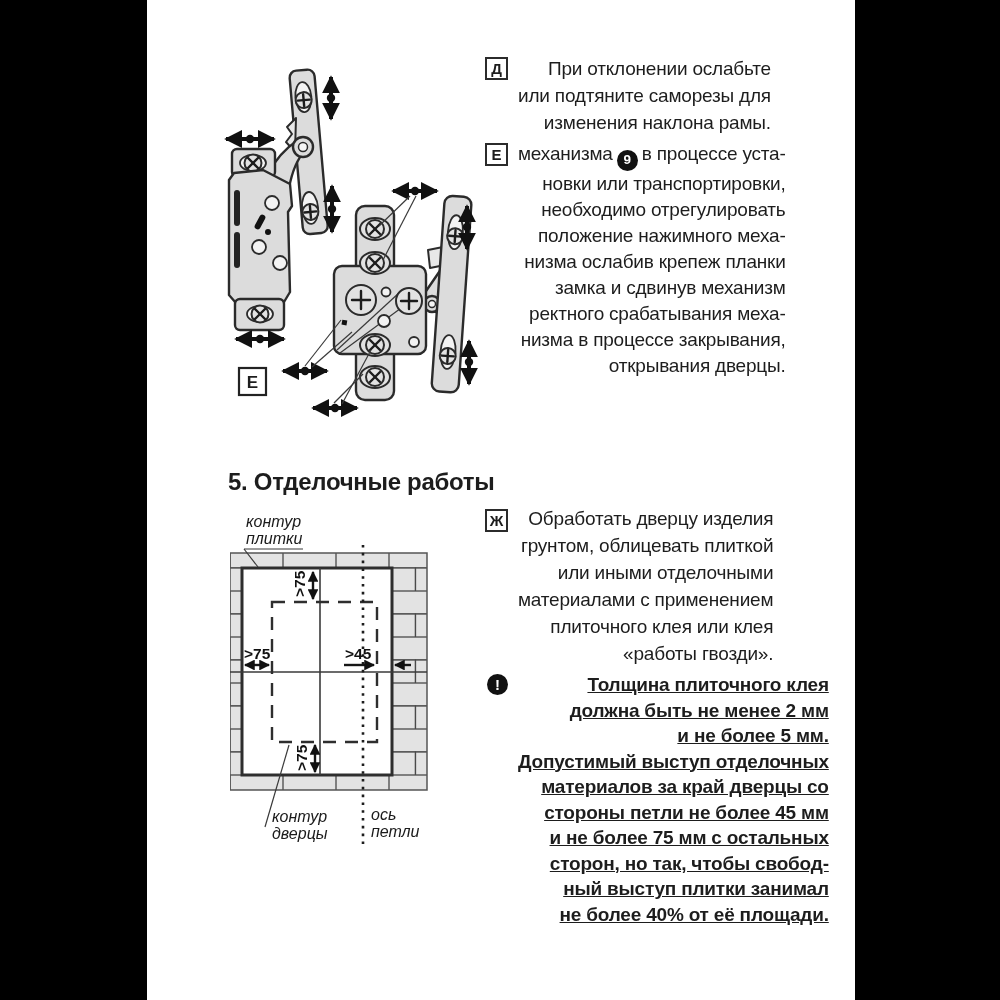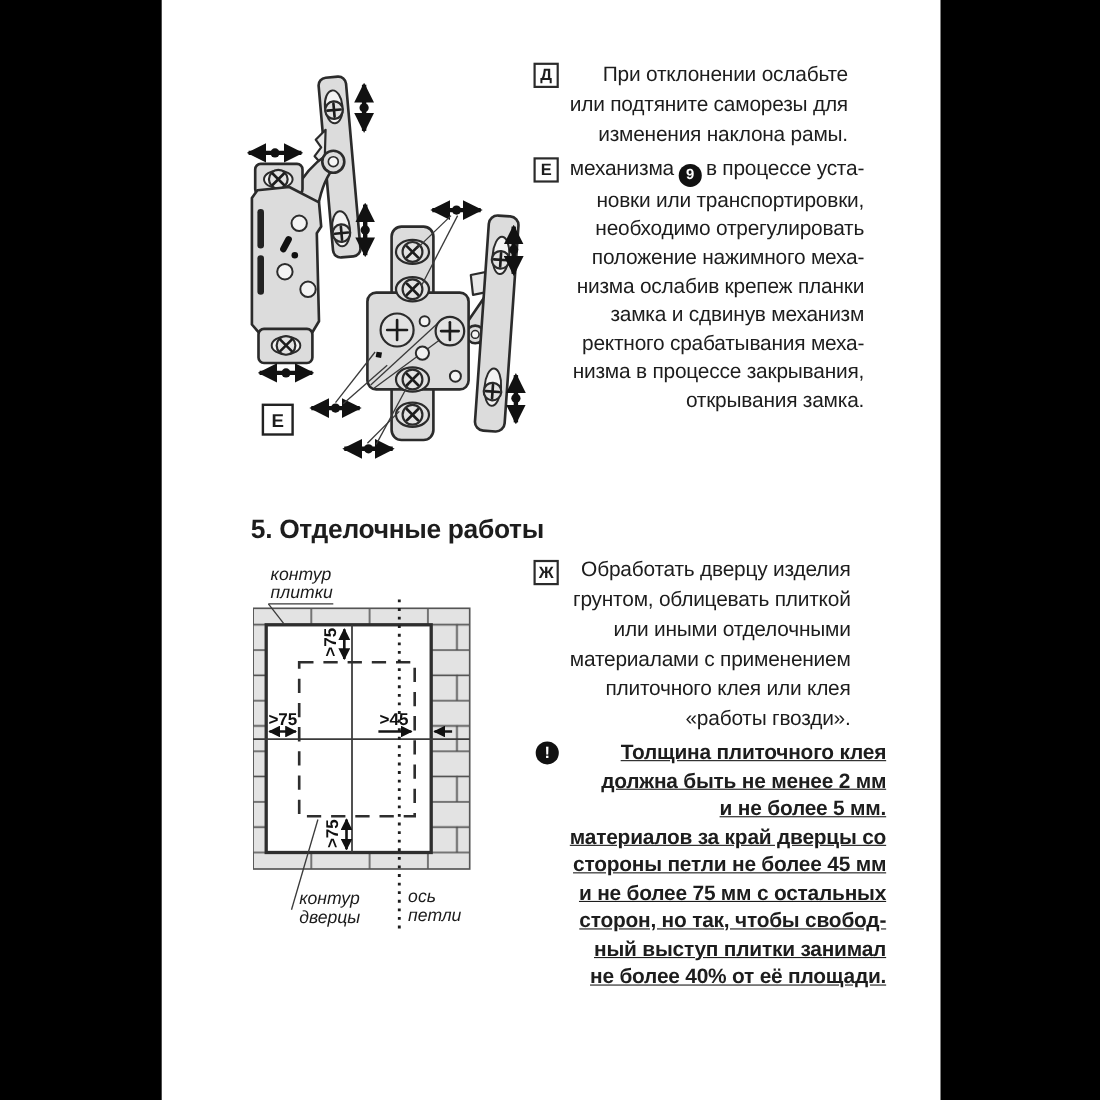--- a/index.html
+++ b/index.html
@@ -225,21 +225,21 @@
     <div class="marker-box" style="top:2px;">Е</div>
     <div class="sec-text">
       <div class="t-line"><span>механизма</span><span class="badge9">9</span><span>в процессе уста-</span></div>
       <div class="t-line">новки или транспортировки,</div>
       <div class="t-line">необходимо отрегулировать</div>
       <div class="t-line">положение нажимного меха-</div>
       <div class="t-line">низма ослабив крепеж планки</div>
       <div class="t-line">замка и сдвинув механизм</div>
       <div class="t-line">ректного срабатывания меха-</div>
       <div class="t-line">низма в процессе закрывания,</div>
-      <div class="t-line">открывания замка.</div>
+      <div class="t-line">открывания дверцы.</div>
     </div>
   </div>
 
   <div class="heading" style="left:81px;top:458px;">5. Отделочные работы</div>
 
   <svg class="abs" style="left:83px;top:505px;" width="210" height="350" viewBox="230 505 210 350">
     <defs>
       <marker id="ah2" viewBox="0 0 10 10" refX="9" refY="5" markerWidth="4.5" markerHeight="4.5" orient="auto-start-reverse">
         <path d="M0 0 L10 5 L0 10 Z" fill="#111"></path>
       </marker>
@@ -308,20 +308,21 @@
       <div class="t-line lh27">«работы гвозди».</div>
     </div>
   </div>
 
   <div class="sec" style="left:338px;top:672px;">
     <div class="warn-icon">!</div>
     <div class="sec-text">
       <div class="t-line lh255 bold">Толщина плиточного клея</div>
       <div class="t-line lh255 bold">должна быть не менее 2 мм</div>
       <div class="t-line lh255 bold">и не более 5 мм.</div>
+      <div class="t-line lh255 bold">Допустимый выступ отделочных</div>
       <div class="t-line lh255 bold">материалов за край дверцы со</div>
       <div class="t-line lh255 bold">стороны петли не более 45 мм</div>
       <div class="t-line lh255 bold">и не более 75 мм с остальных</div>
       <div class="t-line lh255 bold">сторон, но так, чтобы свобод-</div>
       <div class="t-line lh255 bold">ный выступ плитки занимал</div>
       <div class="t-line lh255 bold">не более 40% от её площади.</div>
     </div>
   </div>
 
 </div>

